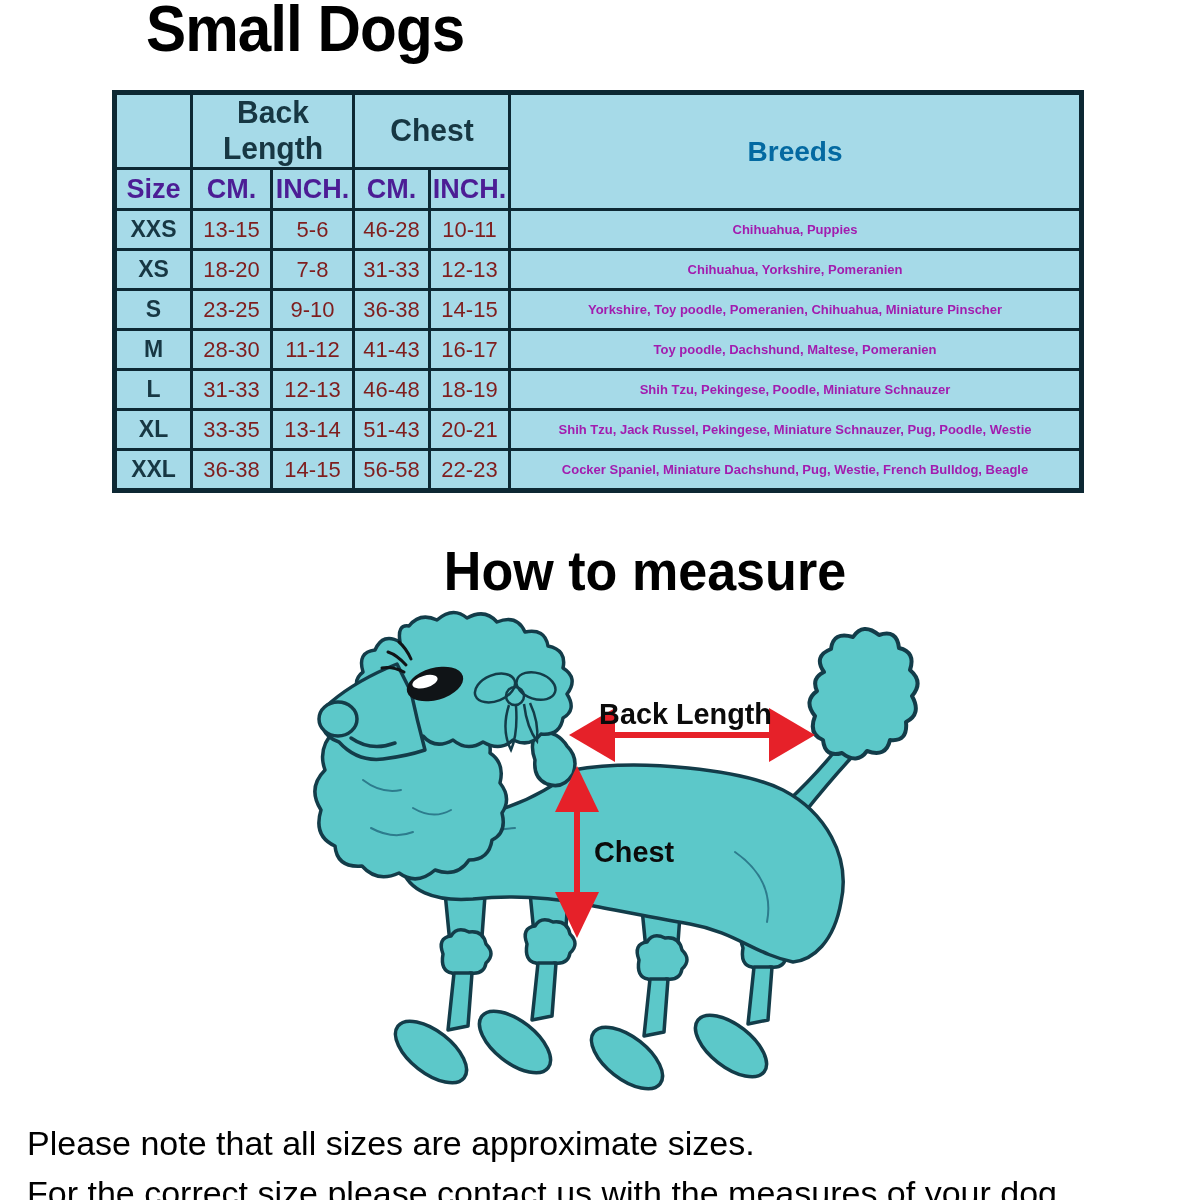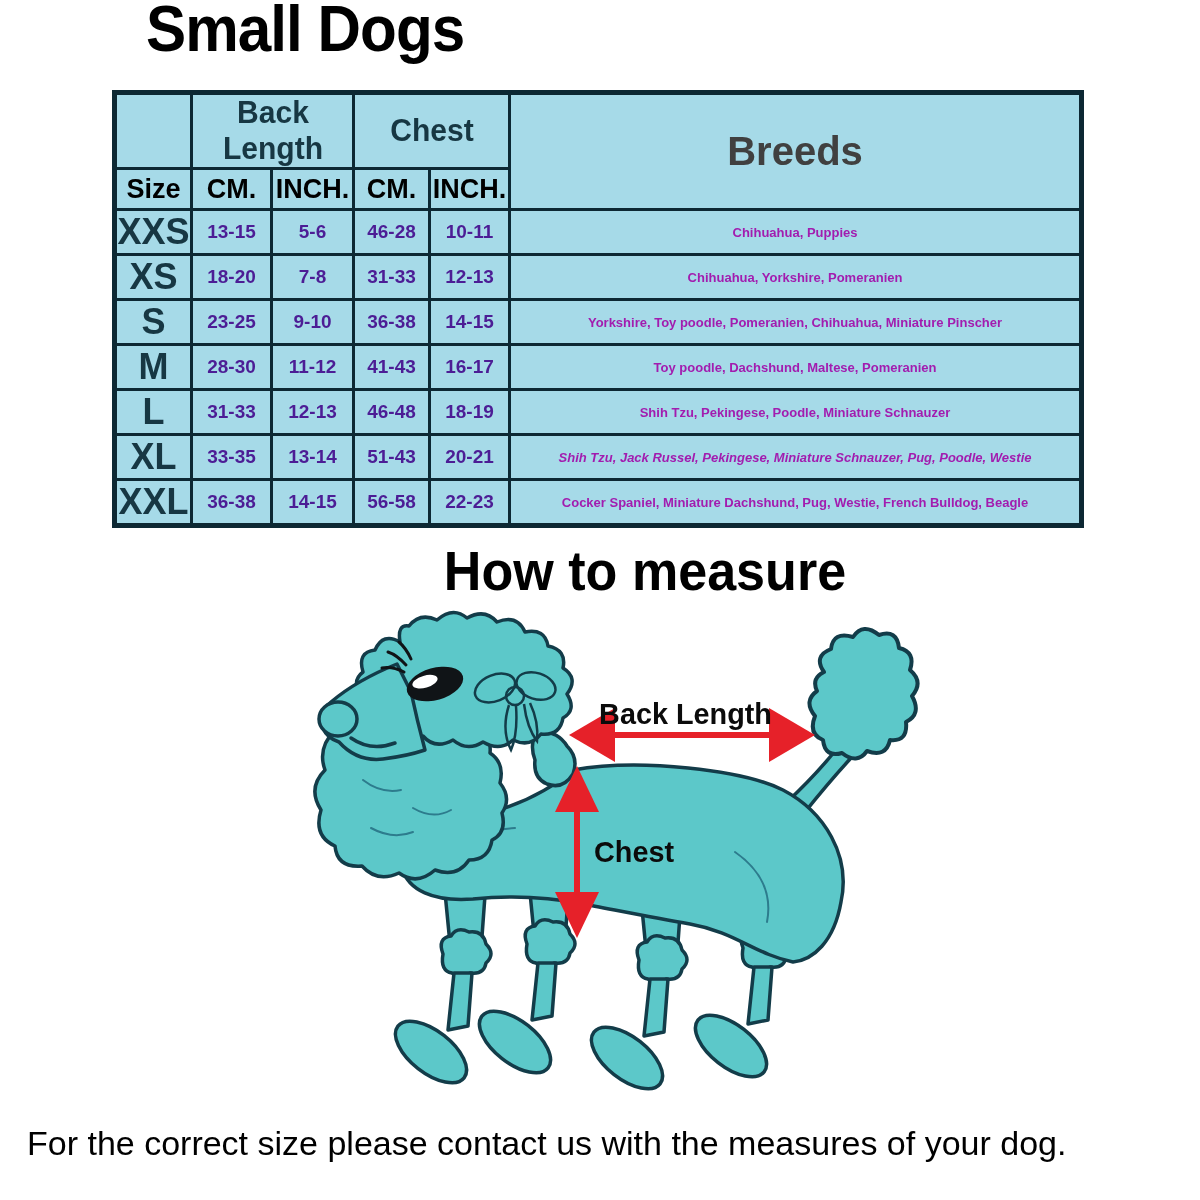--- a/index.html
+++ b/index.html
@@ -18,24 +18,24 @@
   .size-table{
     position:absolute;left:112px;top:90px;
     border-collapse:collapse;table-layout:fixed;width:967px;
     background:#a6dae8;border:5px solid #0d2833;
   }
   .size-table th,.size-table td{
     border:3px solid #0d2833;text-align:center;vertical-align:middle;
     padding:0;overflow:hidden;
   }
   .th-group{height:44px;font-size:31px;font-weight:bold;color:#173743;transform:scaleX(.97);}
-  .th-breeds{font-size:40px;font-weight:600;color:#404040;}
-  .th-red{height:38px;font-size:27px;font-weight:bold;color:#000000;}
-  .td-size{height:37px;font-size:36px;font-weight:bold;color:#173743;}
-  .td-num{font-size:19px;font-weight:bold;color:#4c1d95;}
+  .th-breeds{font-size:28px;font-weight:600;color:#0369a1;}
+  .th-red{height:38px;font-size:27px;font-weight:bold;color:#4c1d95;}
+  .td-size{height:37px;font-size:23px;font-weight:bold;color:#173743;}
+  .td-num{font-size:22px;font-weight:normal;color:#7f1d1d;}
   .td-breeds{
     font-size:21px;font-weight:bold;color:#a21caf;text-align:left;
     padding-left:5px;white-space:nowrap;
   }
   
   .measure-heading{
     position:absolute;left:345px;top:538px;width:600px;text-align:center;
     font-size:56px;font-weight:bold;color:#000;
     transform:scaleX(.93);transform-origin:center top;white-space:nowrap;
   }
@@ -121,21 +121,21 @@
         <td class="td-num">46-48</td>
         <td class="td-num">18-19</td>
         <td class="td-breeds" style="font-size: 13px;">Shih Tzu, Pekingese, Poodle, Miniature Schnauzer</td>
       </tr>
       <tr>
         <td class="td-size">XL</td>
         <td class="td-num">33-35</td>
         <td class="td-num">13-14</td>
         <td class="td-num">51-43</td>
         <td class="td-num">20-21</td>
-        <td class="td-breeds" style="font-size: 13px; font-style: italic;">Shih Tzu, Jack Russel, Pekingese, Miniature Schnauzer, Pug, Poodle, Westie</td>
+        <td class="td-breeds" style="font-size: 13px;">Shih Tzu, Jack Russel, Pekingese, Miniature Schnauzer, Pug, Poodle, Westie</td>
       </tr>
       <tr>
         <td class="td-size">XXL</td>
         <td class="td-num">36-38</td>
         <td class="td-num">14-15</td>
         <td class="td-num">56-58</td>
         <td class="td-num">22-23</td>
         <td class="td-breeds" style="font-size: 13px;">Cocker Spaniel, Miniature Dachshund, Pug, Westie, French Bulldog, Beagle</td>
       </tr>
     </tbody>
@@ -217,14 +217,15 @@
       <polygon points="272,164 250,210 294,210"></polygon>
       <polygon points="272,336 250,290 294,290"></polygon>
     </g>
   </g>
 </svg>
 
 <div class="arrow-label back-length-label">Back Length</div>
 <div class="arrow-label chest-label">Chest</div>
 
 <div class="footer-note">
+  <div>Please note that all sizes are approximate sizes.</div>
   <div>For the correct size please contact us with the measures of your dog.</div>
 </div>
 
 </body></html>

